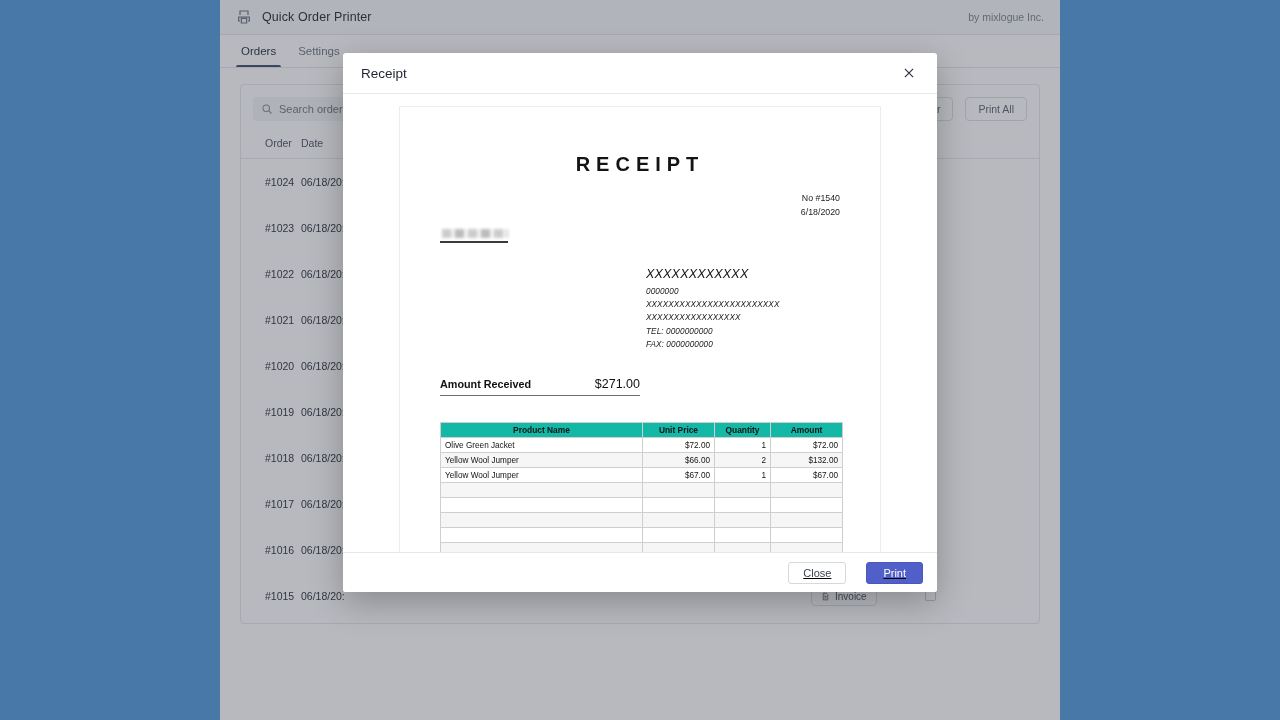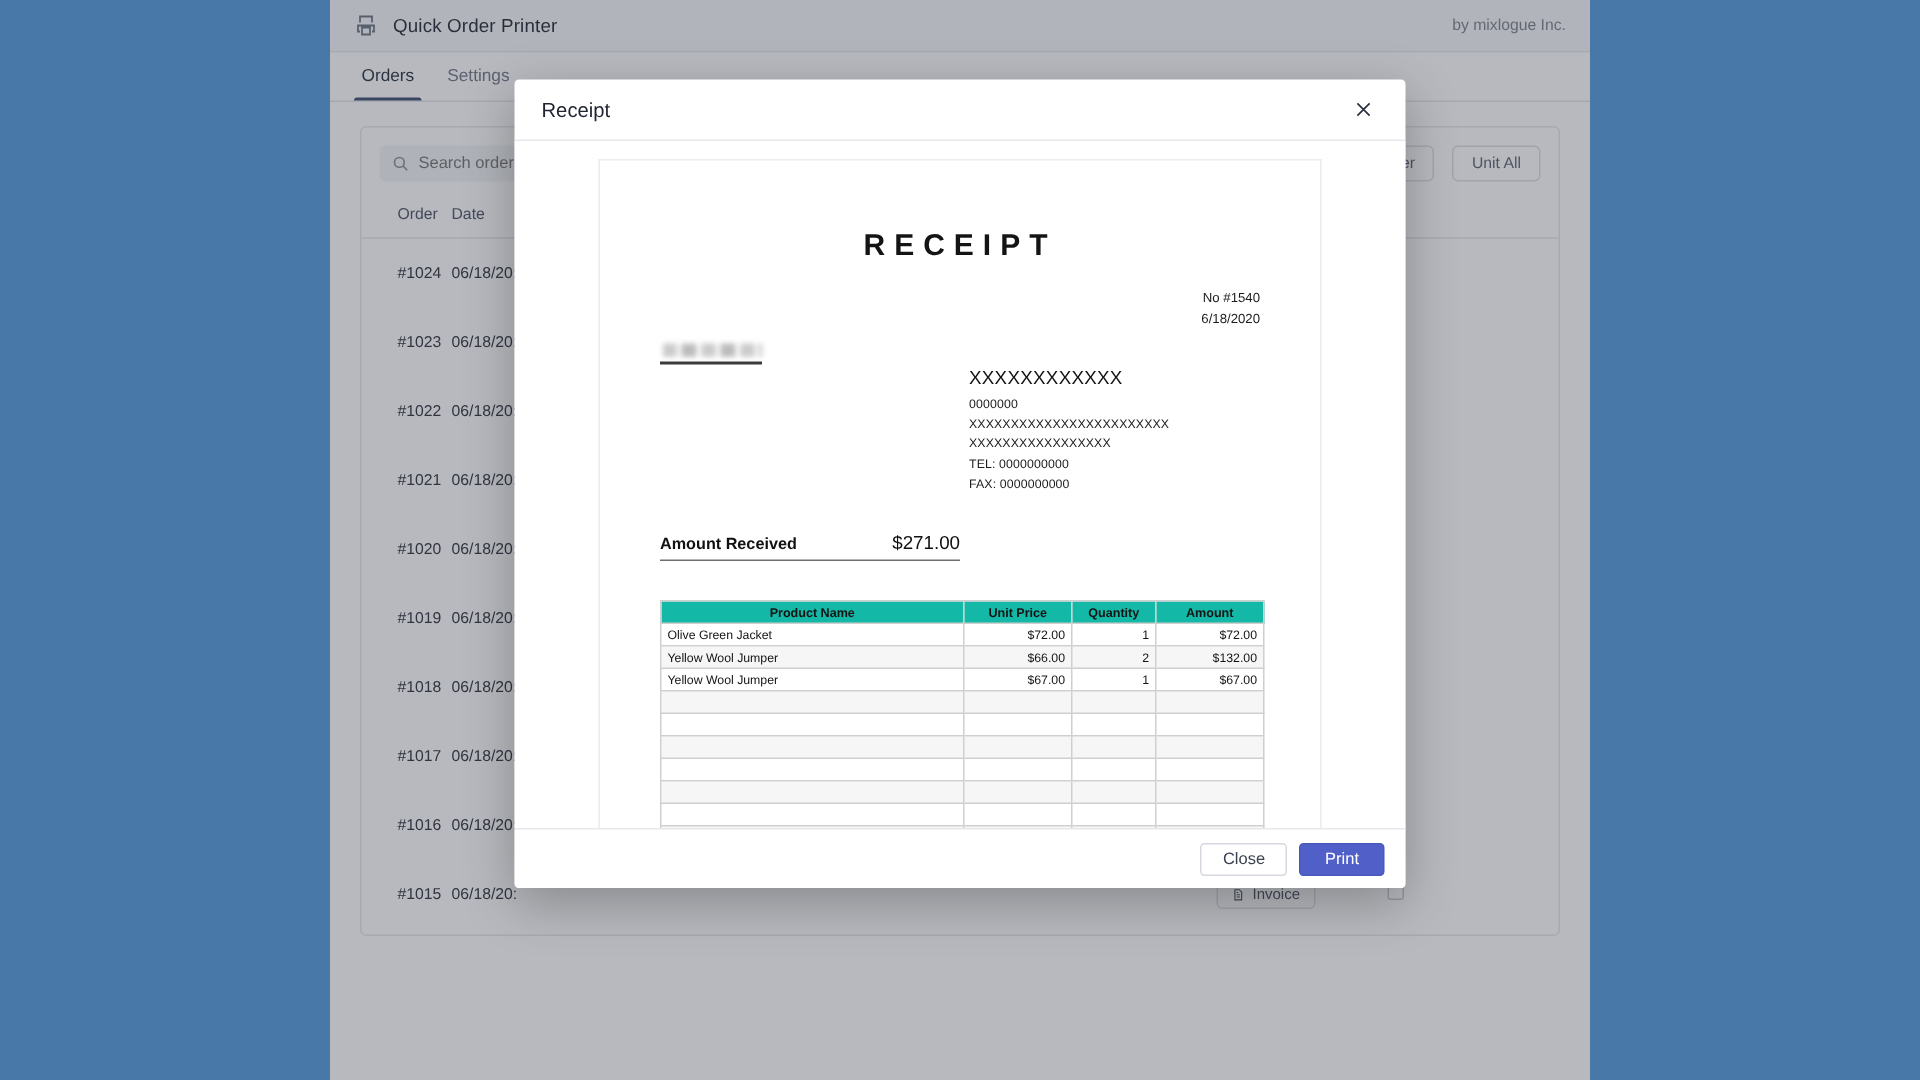--- a/index.html
+++ b/index.html
@@ -70,21 +70,21 @@
     position:absolute; left:343px; top:53px; width:594px; height:539px;
     background:#fff; border-radius:3px; box-shadow: 0 10px 34px rgba(0,0,0,.26);
     display:flex; flex-direction:column; overflow:hidden;
   }
   #modal-header { height:41px; border-bottom:1px solid #e6e8ec; display:flex; align-items:center; padding: 0 18px; flex: 0 0 auto;}
   #modal-title { font-size: 13.5px; color:#1f2430; }
   #modal-close { margin-left:auto; width:20px; height:20px; display:flex; align-items:center; justify-content:center; color:#2b3240; cursor:pointer; background:none; border:0;}
   #modal-body { flex: 1 1 auto; background:#fff; position:relative; overflow:hidden; padding: 12px 0 0 0;}
   #modal-footer {
     flex: 0 0 auto; height:40px; border-top:1px solid #e6e8ec; display:flex; align-items:center;
-    justify-content:flex-end; gap:8px; padding: 0 14px; background:#fff;
+    justify-content:flex-end; gap:20px; padding: 0 14px; background:#fff;text-decoration:underline;
   }
   #btn-close {
     height:22px; padding:0 14px; font-size:11px; color:#3a4150; background:#fff;
     border:1px solid #d5d8de; border-radius:3px; font-family:inherit; cursor:pointer;
   }
   #btn-print {
     height:22px; padding:0 16px; font-size:11px; color:#fff; background:#5160c8;
     border:1px solid #4a58bd; border-radius:3px; font-family:inherit; cursor:pointer;
   }
 
@@ -96,21 +96,21 @@
   }
   #receipt-heading { text-align:center; font-size:20px; font-weight:700; letter-spacing: 6px; color:#141414; margin-top: 8px;}
   #receipt-meta { text-align:right; font-size:8.8px; color:#1d1d1d; line-height:1.55; margin-top:16px;}
   #customer-block { margin-top: 10px; }
   #customer-name-redacted {
     width:66px; height:9px; margin-left:2px;
     background: repeating-linear-gradient(90deg,#c9c9c9 0 9px,#efefef 9px 13px,#b9b9b9 13px 22px,#f2f2f2 22px 26px);
     filter: blur(1.6px); opacity:.95;
   }
   #customer-underline { width:68px; height:1.5px; background:#3a3a3a; margin-top:3px; }
-  #company-block { margin-left: 206px; margin-top: 2px; }
+  #company-block { margin-left: 206px; margin-top: 24px; font-style: italic; }
   #company-name { font-size:12.5px; color:#111; letter-spacing: .2px; }
   #company-lines { font-size:8.2px; color:#1b1b1b; line-height:1.62; margin-top:4px; letter-spacing:.1px; }
 
   #amount-received-row {
     margin-top: 26px; width: 200px; display:flex; align-items:baseline;
     border-bottom: 1.6px solid #6f6f6f; padding-bottom: 4px;
   }
   #amount-received-label { font-size:10.8px; font-weight:700; color:#111; }
   #amount-received-value { margin-left:auto; font-size:12.5px; color:#111; }
 
@@ -160,21 +160,21 @@
       <div id="search-box">
         <span class="s-icon">
           <svg viewBox="0 0 24 24" width="12" height="12" fill="none" stroke="currentColor" stroke-width="2.2">
             <circle cx="10.5" cy="10.5" r="6.5"></circle>
               <path d="M15.5 15.5L21 21"></path>
           </svg>
         </span>
         <input id="search-input" placeholder="Search orders ..." style="">
       </div>
       <button class="tool-btn">Filter</button>
-      <button class="tool-btn">Unit All</button>
+      <button class="tool-btn">Print All</button>
     </div>
 
     <table id="orders-table">
       <thead>
         <tr>
           <th class="c-order">Order</th>
           <th class="c-date">Date</th>
           <th class="c-cust"></th>
           <th class="c-total"></th>
           <th></th>

